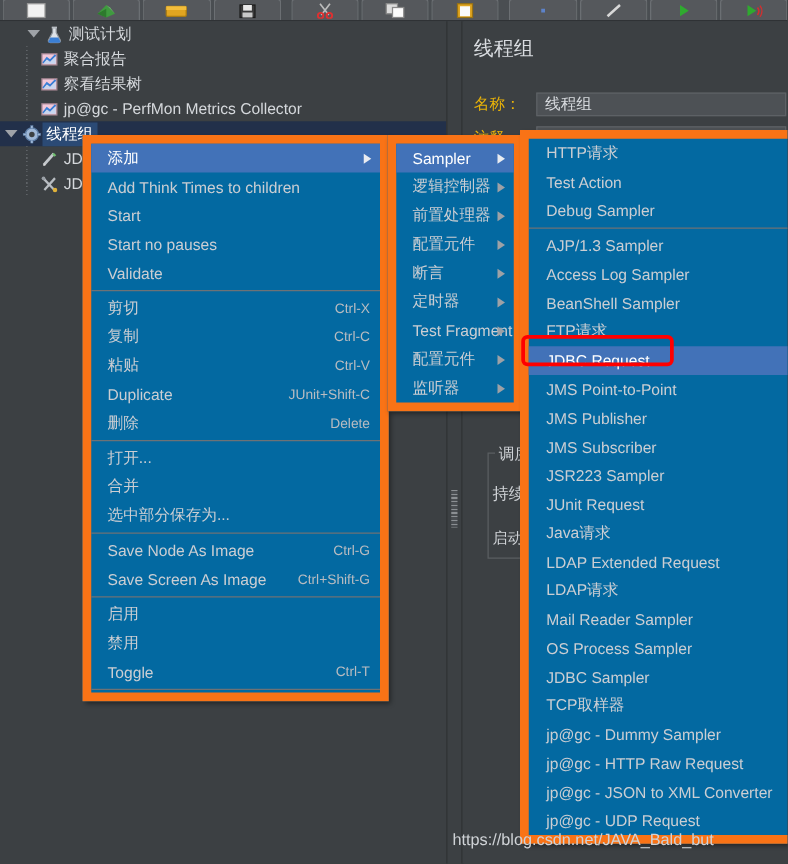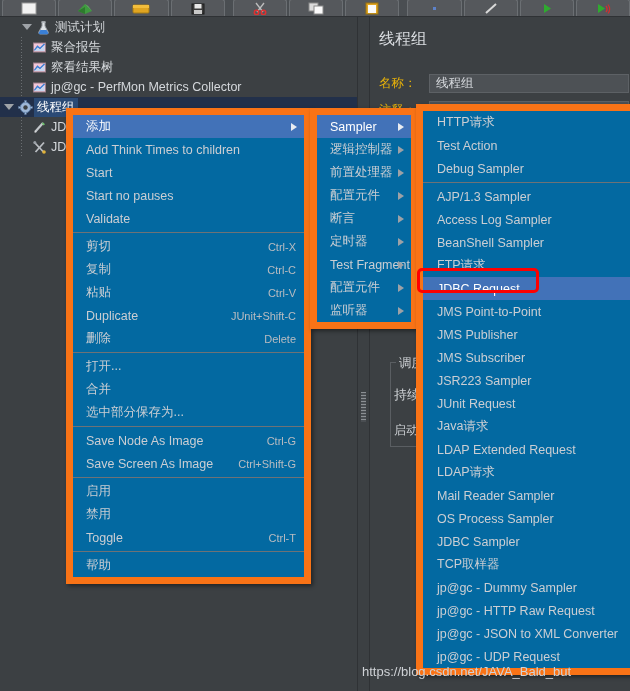--- a/index.html
+++ b/index.html
@@ -364,23 +364,20 @@
       <span>启用</span>
     </div>
     <div class="mi">
       <span>禁用</span>
     </div>
     <div class="mi">
       <span>Toggle</span>
       <span class="acc">Ctrl-T</span>
     </div>
     <div class="msep"></div>
-    <div class="mi">
-      <span>帮助</span>
-    </div>
   </div>
 
 <div class="menu" id="menu-add">
     <div class="mi hl">
       <span>Sampler</span>
       <span class="sub-ar"></span>
     </div>
     <div class="mi">
       <span>逻辑控制器</span>
       <span class="sub-ar"></span>

